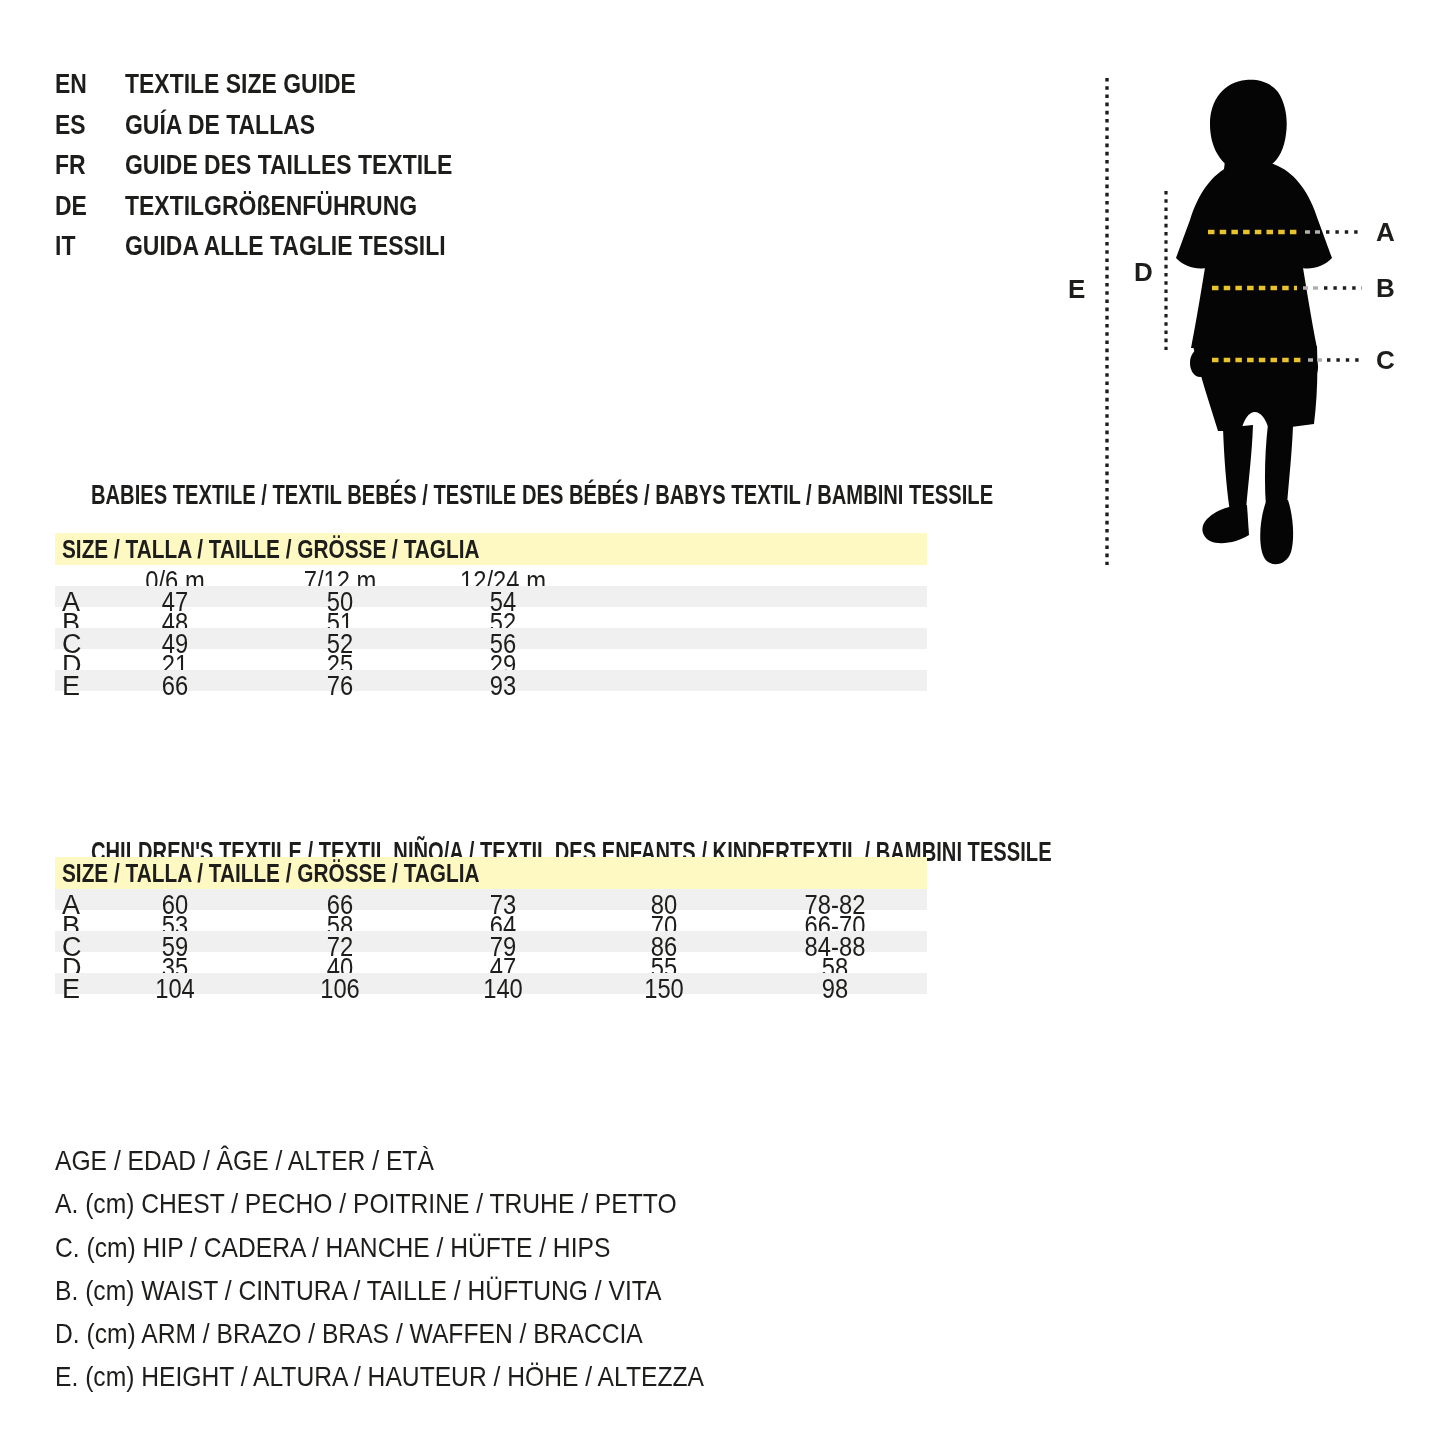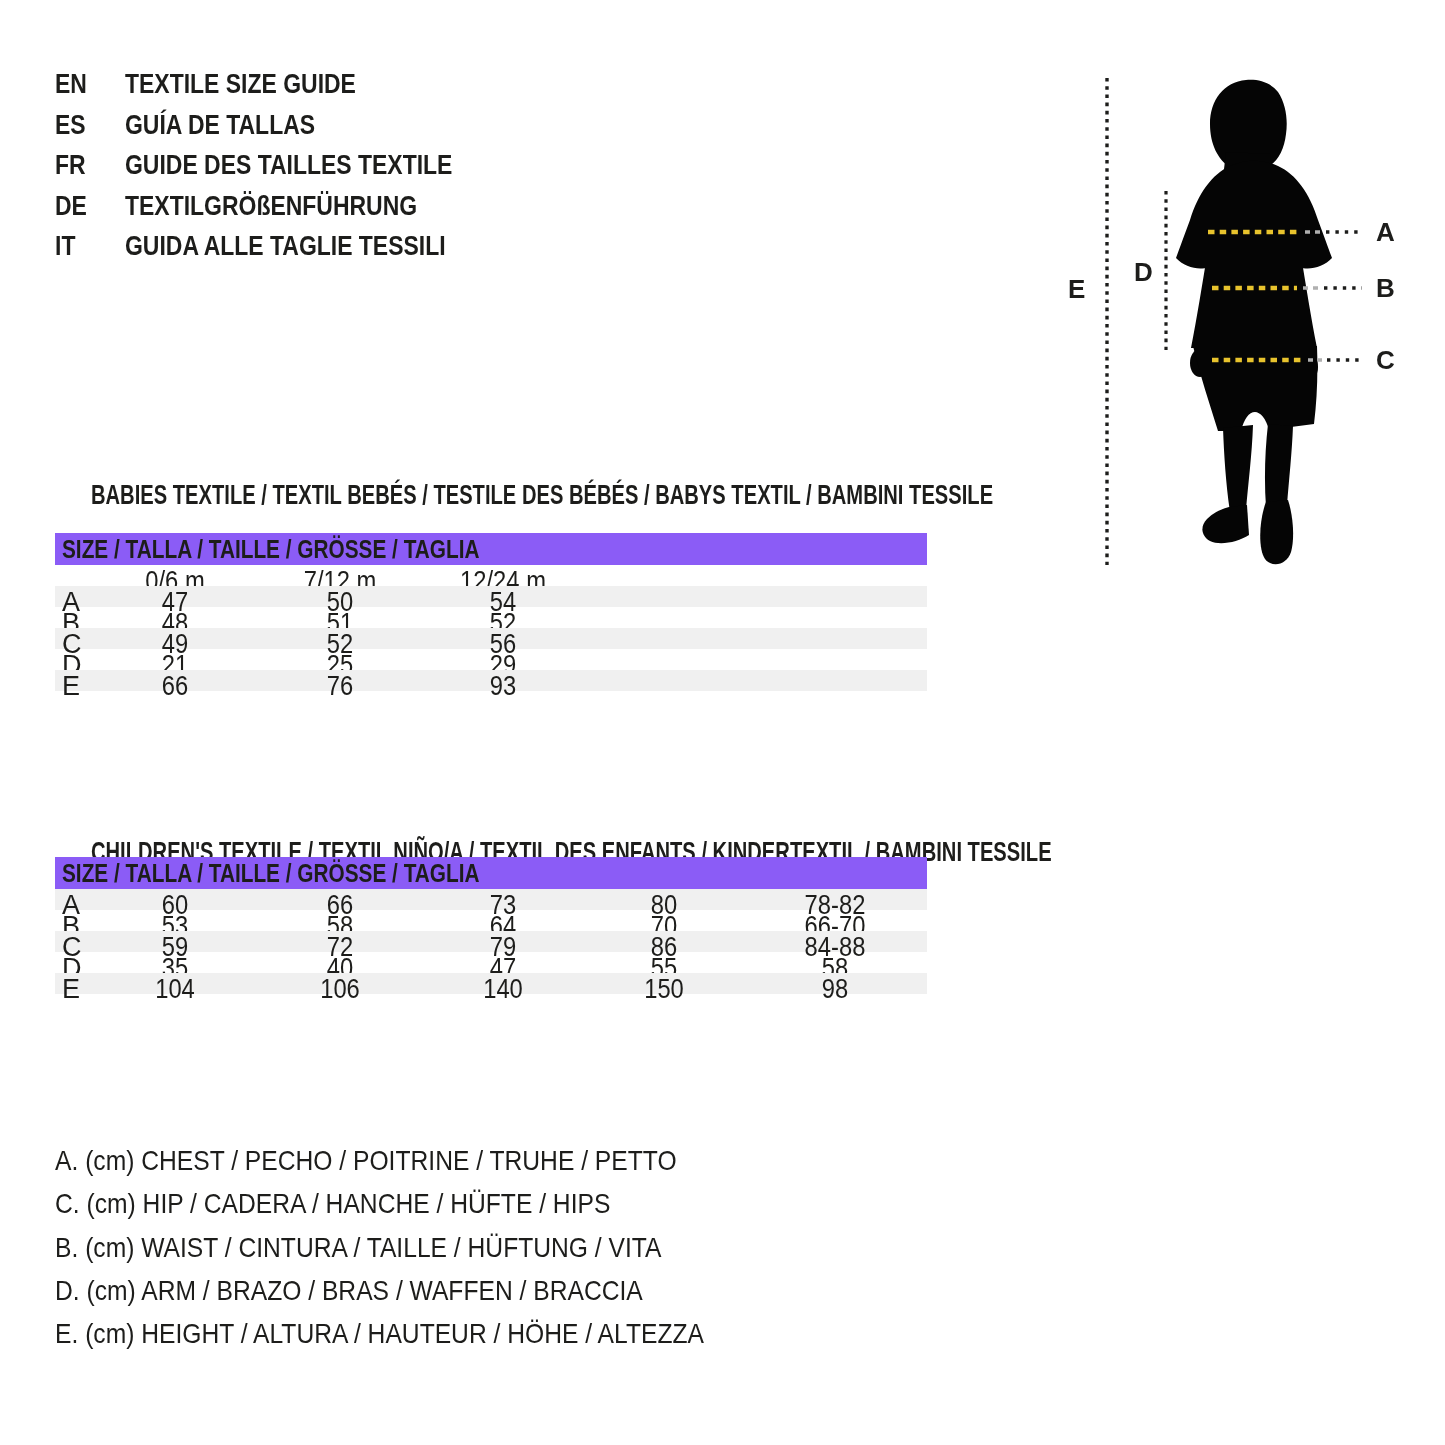--- a/index.html
+++ b/index.html
@@ -32,21 +32,21 @@
 
   
   .table-title { position: absolute; left: 55px; font-size: 28px; font-weight: 700; line-height: 28px; white-space: nowrap; margin-left: 36px; }
   .babies-title { top: 481px; }
   .children-title { top: 838px; }
 
   
   .size-table { position: absolute; left: 55px; width: 872px; font-size: 27px; }
   .babies-table { top: 533px; }
   .children-table { top: 857px; }
-  .size-bar { height: 32px; line-height: 32px; background: #8b5cf6; padding-left: 7px; font-size: 26px; font-weight: 700; }
+  .size-bar { height: 32px; line-height: 32px; background: #fef9c3; padding-left: 7px; font-size: 26px; font-weight: 700; }
   .head-row, .data-row { position: relative; height: 21px; line-height: 33px; }
   .data-row.stripe { background: #f0f0f0; }
   .row-label { position: absolute; left: 7px; }
   .cell { position: absolute; width: 120px; text-align: center; transform: scaleX(0.88); }
   .c0 { left: 60px; } .c1 { left: 225px; } .c2 { left: 388px; } .c3 { left: 549px; } .c4 { left: 720px; }
 
   
   .legend { position: absolute; left: 55px; top: 1139px; }
   .legend-line { height: 43.3px; line-height: 43.3px; font-size: 28px; font-weight: 400; }
 </style>
@@ -212,20 +212,23 @@
       <span class="cell c0">104</span>
       <span class="cell c1">106</span>
       <span class="cell c2">140</span>
       <span class="cell c3">150</span>
       <span class="cell c4">98</span>
     </div>
   </div>
 
   <div class="legend">
     <div class="legend-line">
+      <span class="cond sx88">AGE / EDAD / ÂGE / ALTER / ETÀ</span>
+    </div>
+    <div class="legend-line">
       <span class="cond sx88">A. (cm) CHEST / PECHO / POITRINE / TRUHE / PETTO</span>
     </div>
     <div class="legend-line">
       <span class="cond sx88">C. (cm) HIP / CADERA / HANCHE / HÜFTE / HIPS</span>
     </div>
     <div class="legend-line">
       <span class="cond sx88">B. (cm) WAIST / CINTURA / TAILLE / HÜFTUNG / VITA</span>
     </div>
     <div class="legend-line">
       <span class="cond sx88">D. (cm) ARM / BRAZO / BRAS / WAFFEN / BRACCIA</span>

